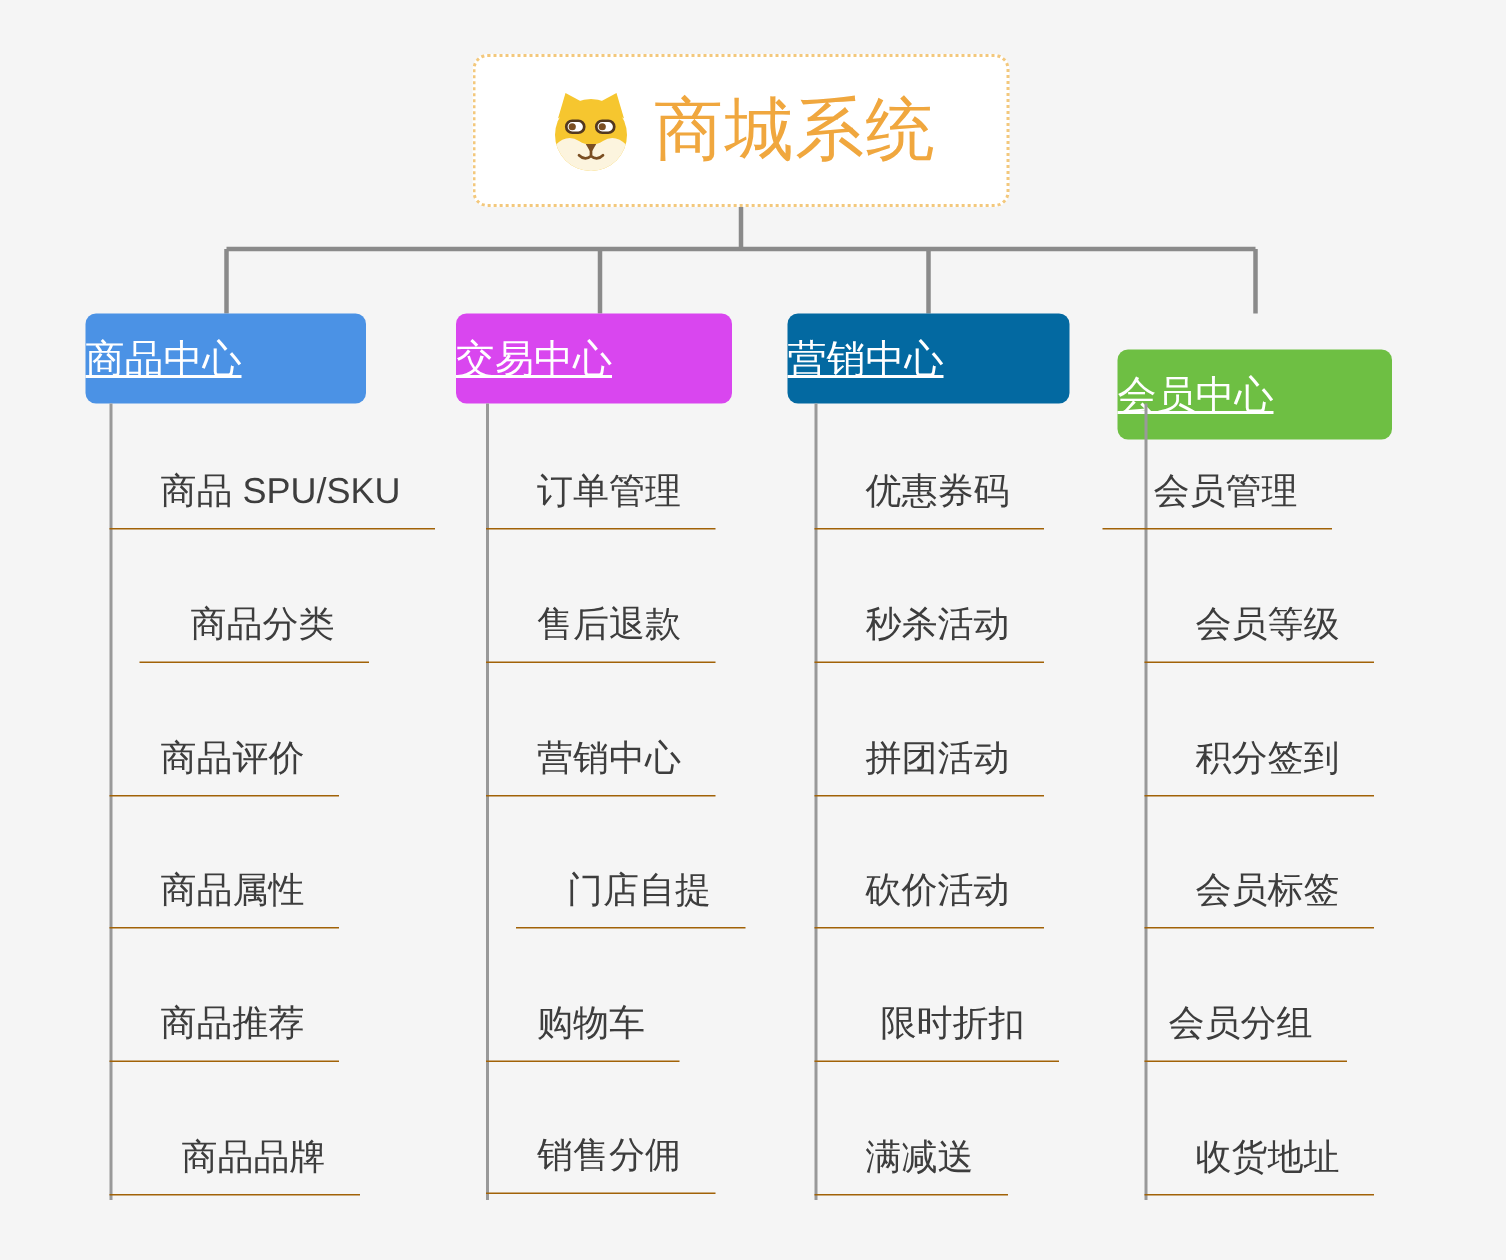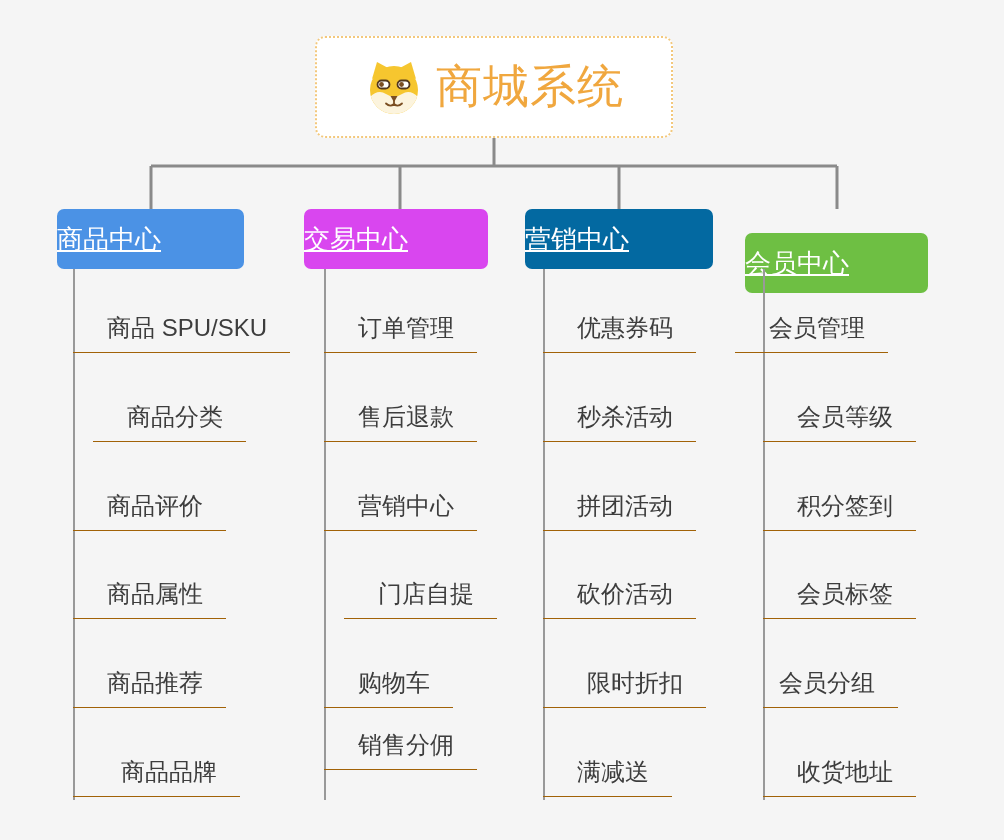--- a/index.html
+++ b/index.html
@@ -118,21 +118,21 @@
       <div class="leaf-node" style="left: 73px; top: 757px; padding-left: 48px;">商品品牌</div>
       <div class="branch-node" style="left: 304px; width: 184px; background: #d946ef;">
         <span>交易中心</span>
       </div>
       <div class="trunk-line" style="left: 324px; top: 269px; height: 531px;"></div>
       <div class="leaf-node" style="left: 324px; top: 313px;">订单管理</div>
       <div class="leaf-node" style="left: 324px; top: 402px;">售后退款</div>
       <div class="leaf-node" style="left: 324px; top: 491px;">营销中心</div>
       <div class="leaf-node" style="left: 344px; top: 579px;">门店自提</div>
       <div class="leaf-node" style="left: 324px; top: 668px;">购物车</div>
-      <div class="leaf-node" style="left: 324px; top: 730px;">销售分佣</div>
+      <div class="leaf-node" style="left: 324px; top: 756px;">销售分佣</div>
       <div class="branch-node" style="left: 525px; width: 188px; background: #0369a1;">
         <span>营销中心</span>
       </div>
       <div class="trunk-line" style="left: 543px; top: 269px; height: 531px;"></div>
       <div class="leaf-node" style="left: 543px; top: 313px;">优惠券码</div>
       <div class="leaf-node" style="left: 543px; top: 402px;">秒杀活动</div>
       <div class="leaf-node" style="left: 543px; top: 491px;">拼团活动</div>
       <div class="leaf-node" style="left: 543px; top: 579px;">砍价活动</div>
       <div class="leaf-node" style="left: 543px; top: 668px; padding-left: 44px;">限时折扣</div>
       <div class="leaf-node" style="left: 543px; top: 757px;">满减送</div>

